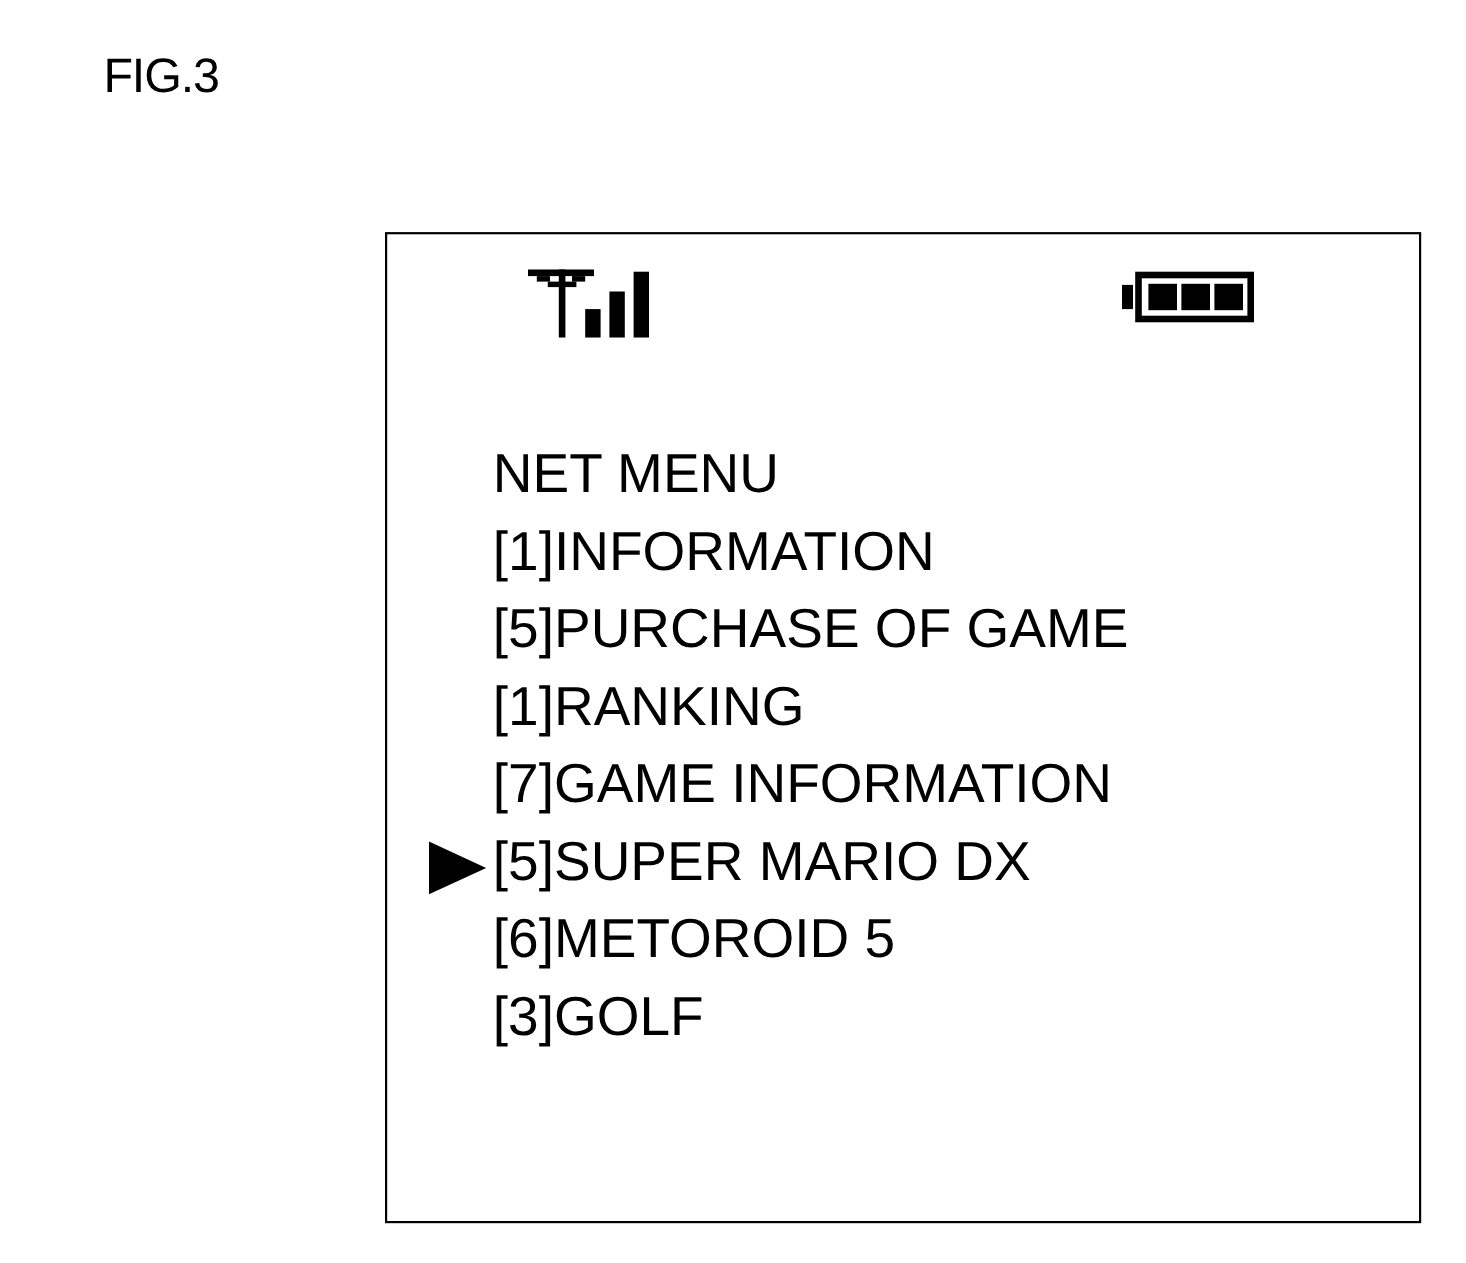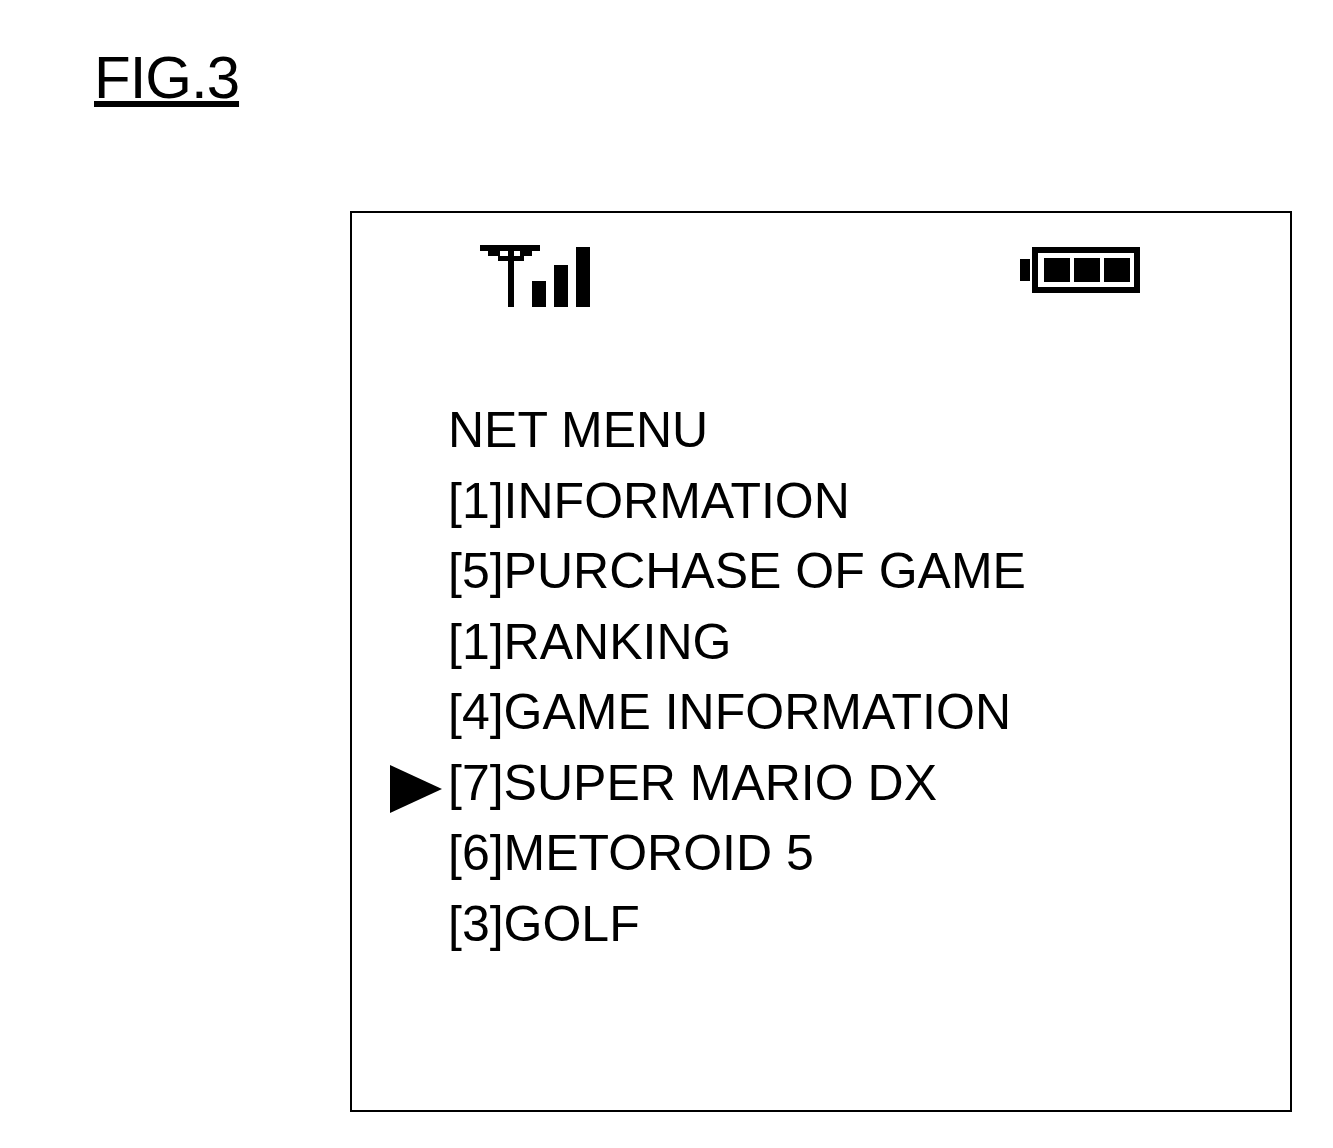--- a/index.html
+++ b/index.html
@@ -1,18 +1,18 @@
 <!DOCTYPE html>
 <html><head>
 <meta charset="utf-8">
 <style>
   html, body { margin:0; padding:0; background:#ffffff; }
   body { width:1333px; height:1148px; position:relative; overflow:hidden;
          font-family:"Liberation Sans", "DejaVu Sans", sans-serif; color:#000; }
-  .fig-label { position:absolute; left:94px; top:48px; font-size:60px; line-height:1; letter-spacing:-1px;text-decoration:underline; }
+  .fig-label { position:absolute; left:94px; top:48px; font-size:44px; line-height:1; letter-spacing:-1px; }
   .screen { position:absolute; left:350px; top:200px; width:942px; height:901px;
             border:2px solid #000; box-sizing:border-box;margin-top:11px; }
   .antenna { position:absolute; left:128px; top:28px; width:112px; height:66px; }
   .battery { position:absolute; left:668px; top:30px; width:124px; height:54px; }
   .menu { position:absolute; left:96px; top:182px; }
   .row { position:relative; height:70.5px; font-size:50px; line-height:70px; white-space:nowrap; letter-spacing:0px; }
   .cursor { position:absolute; left:-58px; top:17px; width:0; height:0;
             border-top:24px solid transparent; border-bottom:24px solid transparent;
             border-left:52px solid #000; }
 </style>
@@ -43,21 +43,21 @@
     <rect x="24" y="15" width="26" height="24" fill="#000"></rect>
     <rect x="54" y="15" width="26" height="24" fill="#000"></rect>
     <rect x="84" y="15" width="26" height="24" fill="#000"></rect>
   </svg>
 
   <div class="menu">
     <div class="row">NET MENU</div>
     <div class="row">[1]INFORMATION</div>
     <div class="row">[5]PURCHASE OF GAME</div>
     <div class="row">[1]RANKING</div>
-    <div class="row">[4]GAME INFORMATION</div>
+    <div class="row">[7]GAME INFORMATION</div>
     <div class="row">
       <span class="cursor"></span>
-      <span>[7]SUPER MARIO DX</span>
+      <span>[5]SUPER MARIO DX</span>
     </div>
     <div class="row">[6]METOROID 5</div>
     <div class="row">[3]GOLF</div>
   </div>
 </div>
 
 </body></html>

